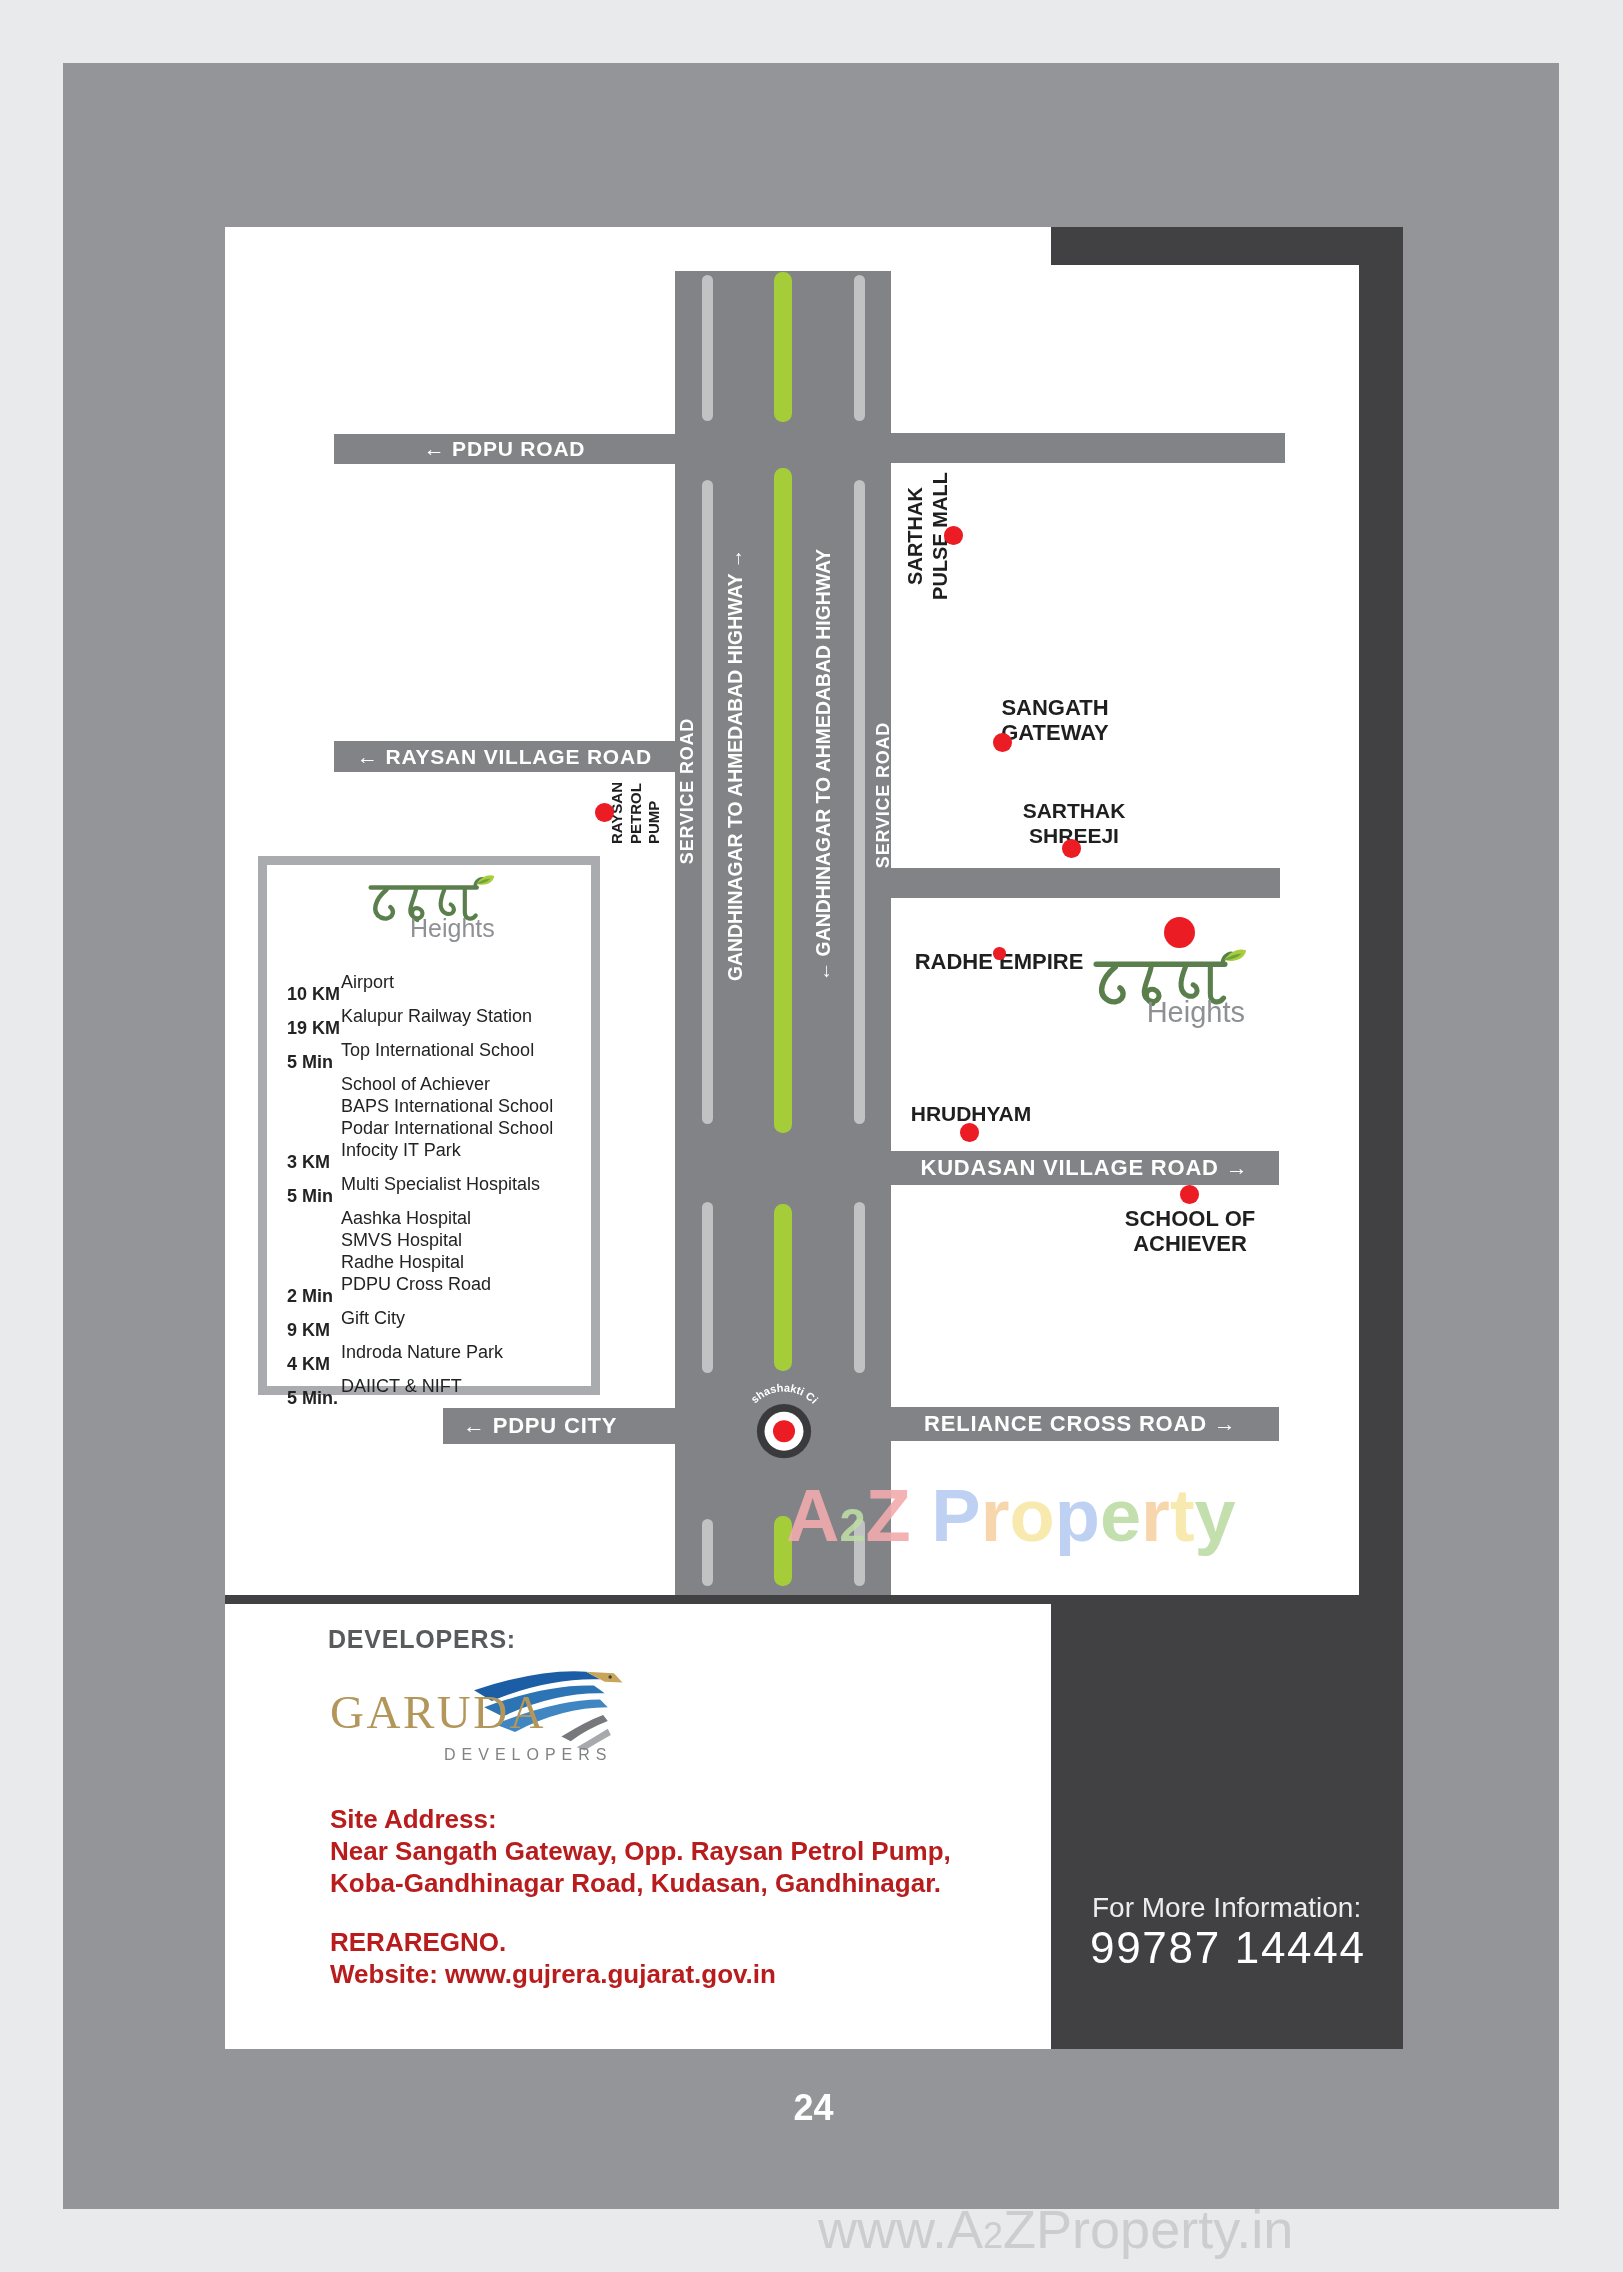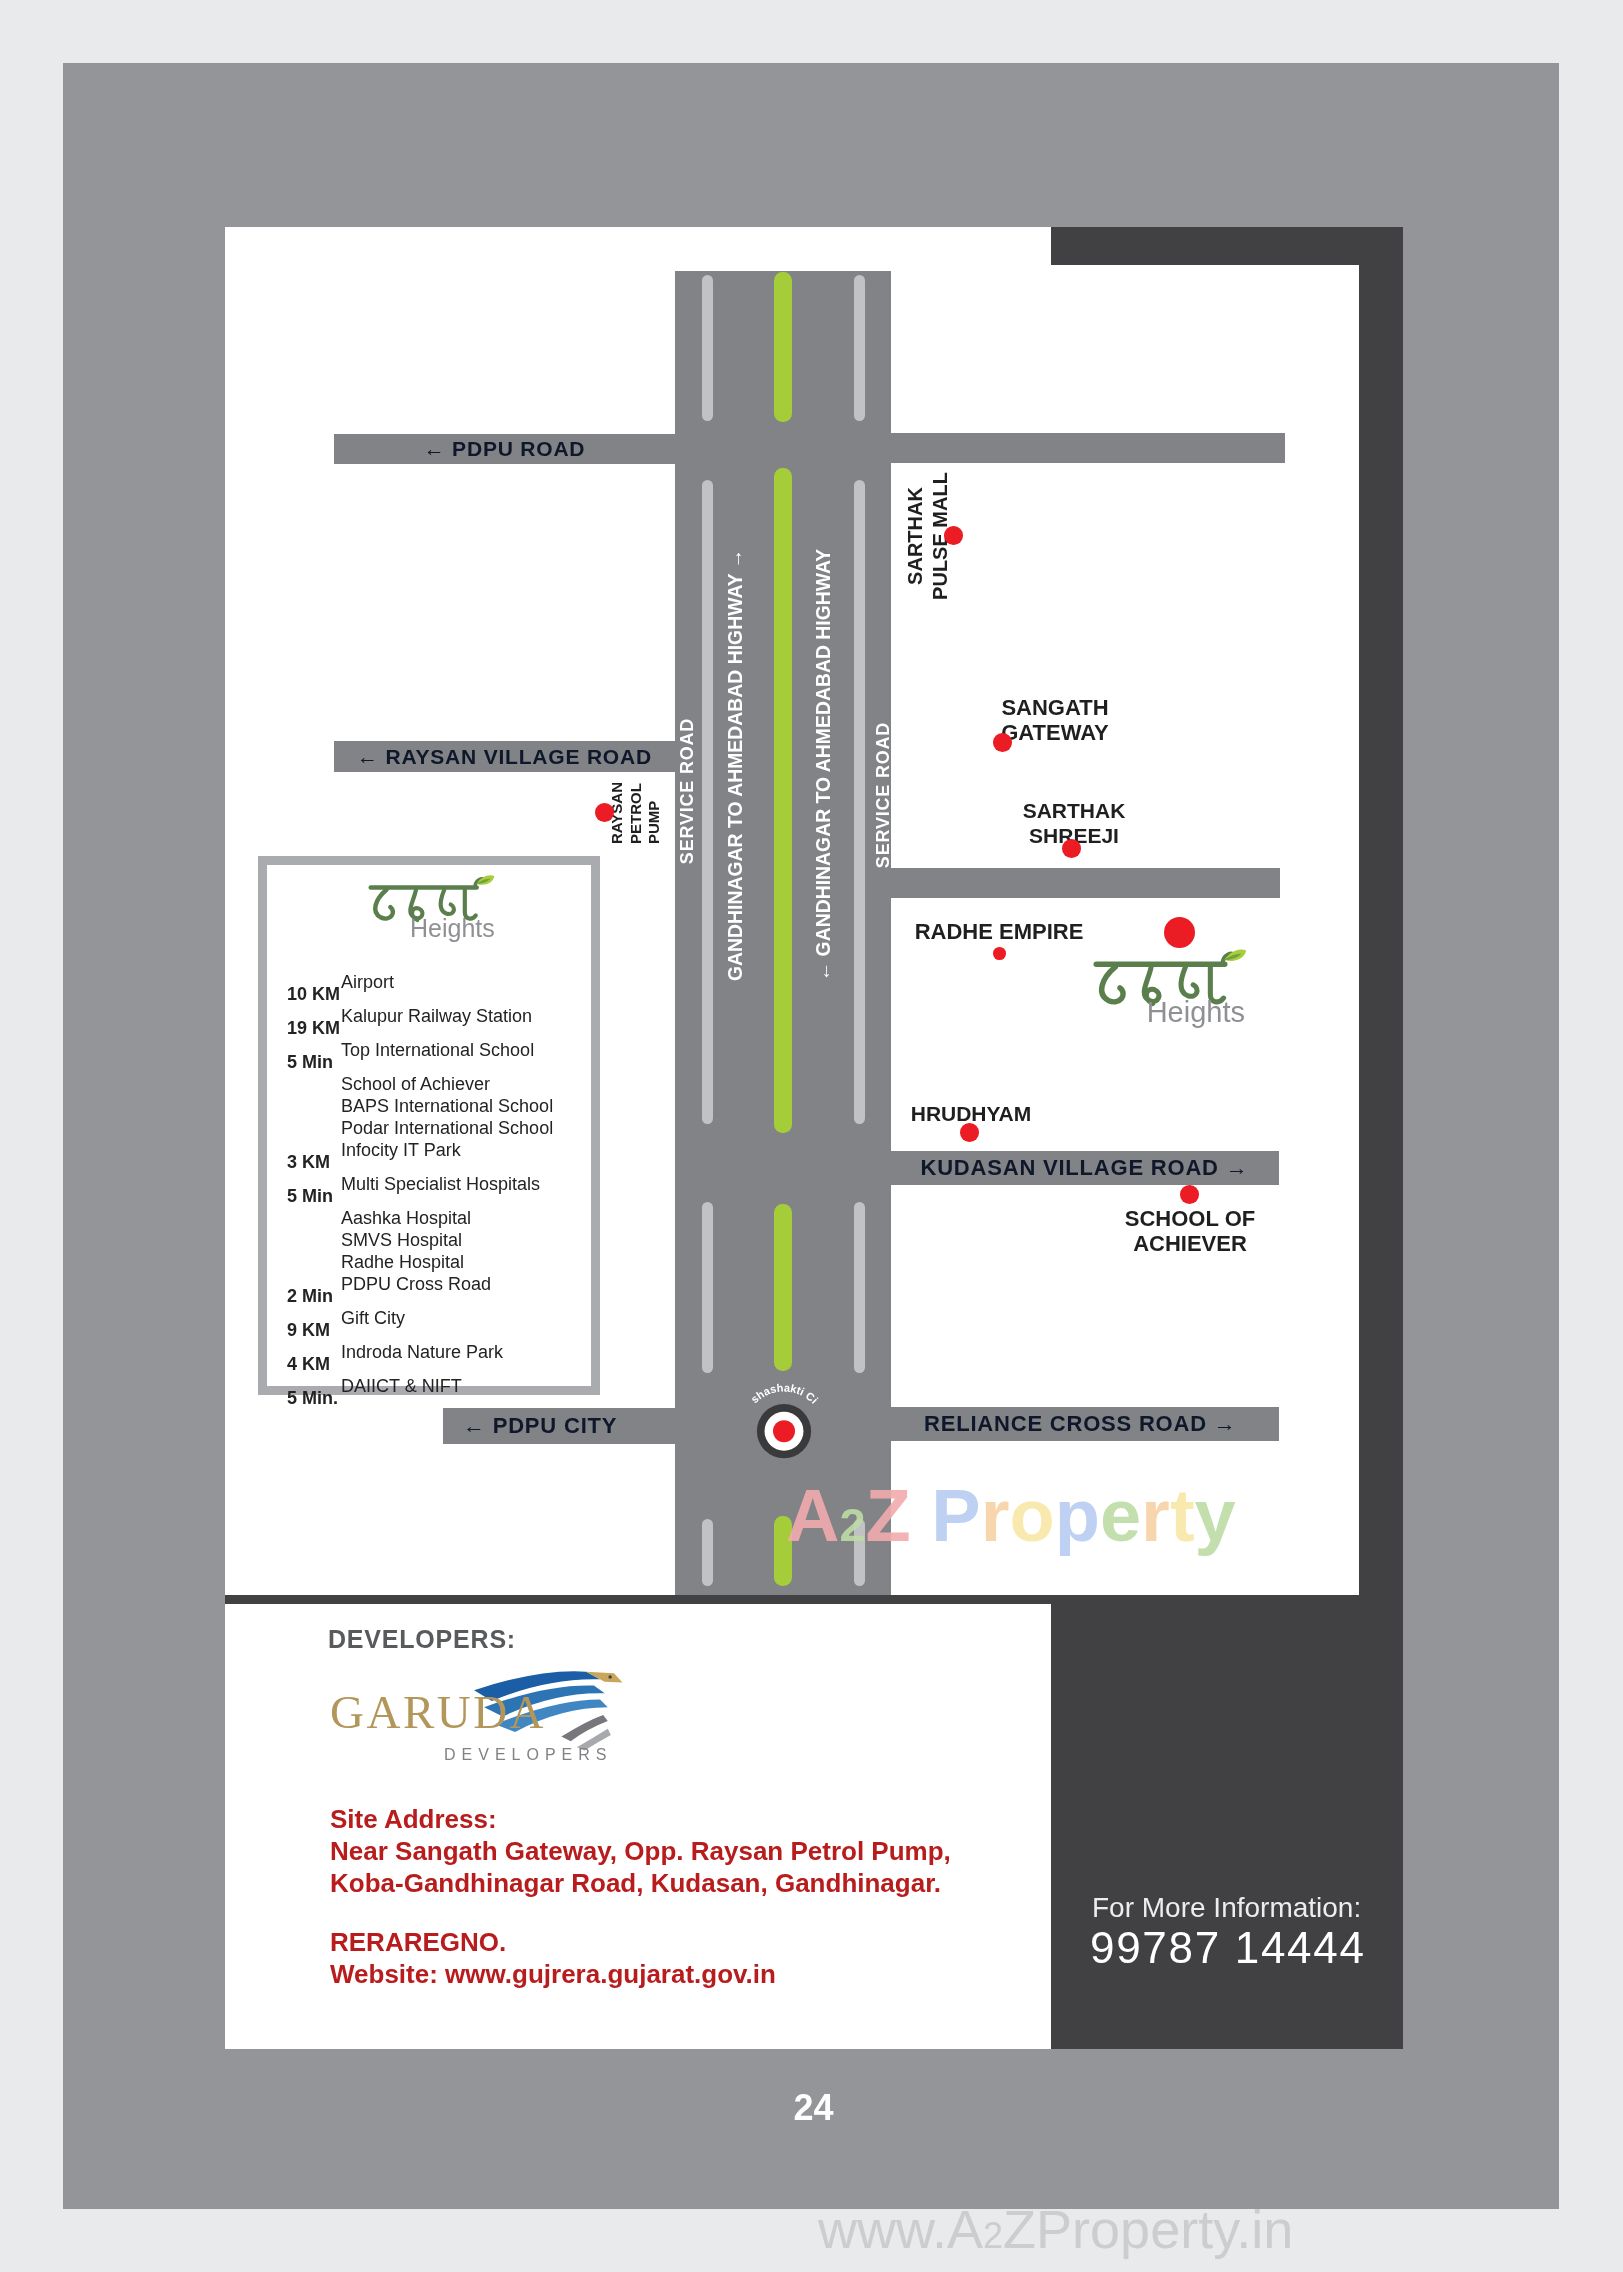--- a/index.html
+++ b/index.html
@@ -4,21 +4,21 @@
 <style>
   html,body{margin:0;padding:0;}
   body{width:1623px;height:2273px;position:relative;background:#e9eaeb;
        font-family:"Liberation Sans", sans-serif;overflow:hidden;}
   .abs{position:absolute;}
   .page{left:63px;top:63px;width:1496px;height:2146px;background:#939598;}
   .map-panel{left:225px;top:227px;width:1134px;height:1368px;background:#ffffff;}
   .dark{background:#414042;}
   .dev-panel{left:225px;top:1604px;width:826px;height:445px;background:#ffffff;}
   .road{background:#818386;}
-  .roadlab{color:#0f172a;font-weight:bold;letter-spacing:0.8px;white-space:nowrap;}
+  .roadlab{color:#ffffff;font-weight:bold;letter-spacing:0.8px;white-space:nowrap;}
   .dash{width:11px;background:#c0c2c4;border-radius:6px;position:absolute;}
   .median{width:18px;background:#a5cd39;border-radius:8.5px;position:absolute;}
   .vlab{position:absolute;transform:translate(-50%,-50%) rotate(-90deg);
         white-space:nowrap;color:#fff;font-weight:bold;}
   .poi-dot{position:absolute;width:18.6px;height:18.6px;border-radius:50%;background:#ec1c24;}
   .poi-lab{position:absolute;transform:translateX(-50%);text-align:center;color:#1f1f1f;
            font-weight:bold;font-size:21px;line-height:25px;white-space:nowrap;}
   .poi-rot{position:absolute;transform:translate(-50%,-50%) rotate(-90deg);
            color:#1f1f1f;font-weight:bold;white-space:nowrap;}
   .poi-rot span{display:block;}
@@ -121,21 +121,21 @@
   <span style="display:block;">GATEWAY</span>
 </div>
 <div class="poi-dot" style="left:993px;top:733px;"></div>
 
 <div class="poi-lab" style="left:1074px;top:798px;font-size:21px;">
   <span style="display:block;">SARTHAK</span>
   <span style="display:block;">SHREEJI</span>
 </div>
 <div class="poi-dot" style="left:1062px;top:839px;"></div>
 
-<div class="poi-lab" style="left:999px;top:919px;font-size:22px;">RADHE EMPIRE</div>
+<div class="poi-lab" style="left:999px;top:949px;font-size:22px;">RADHE EMPIRE</div>
 <div class="poi-dot" style="left:993px;top:947px;width:12.7px;height:12.7px;"></div>
 
 <div class="poi-lab" style="left:971px;top:1101px;font-size:21px;">HRUDHYAM</div>
 <div class="poi-dot" style="left:960px;top:1123px;"></div>
 
 <div class="poi-dot" style="left:1180px;top:1185px;"></div>
 <div class="poi-lab" style="left:1190px;top:1206px;font-size:22px;">
   <span style="display:block;">SCHOOL OF</span>
   <span style="display:block;">ACHIEVER</span>
 </div>

